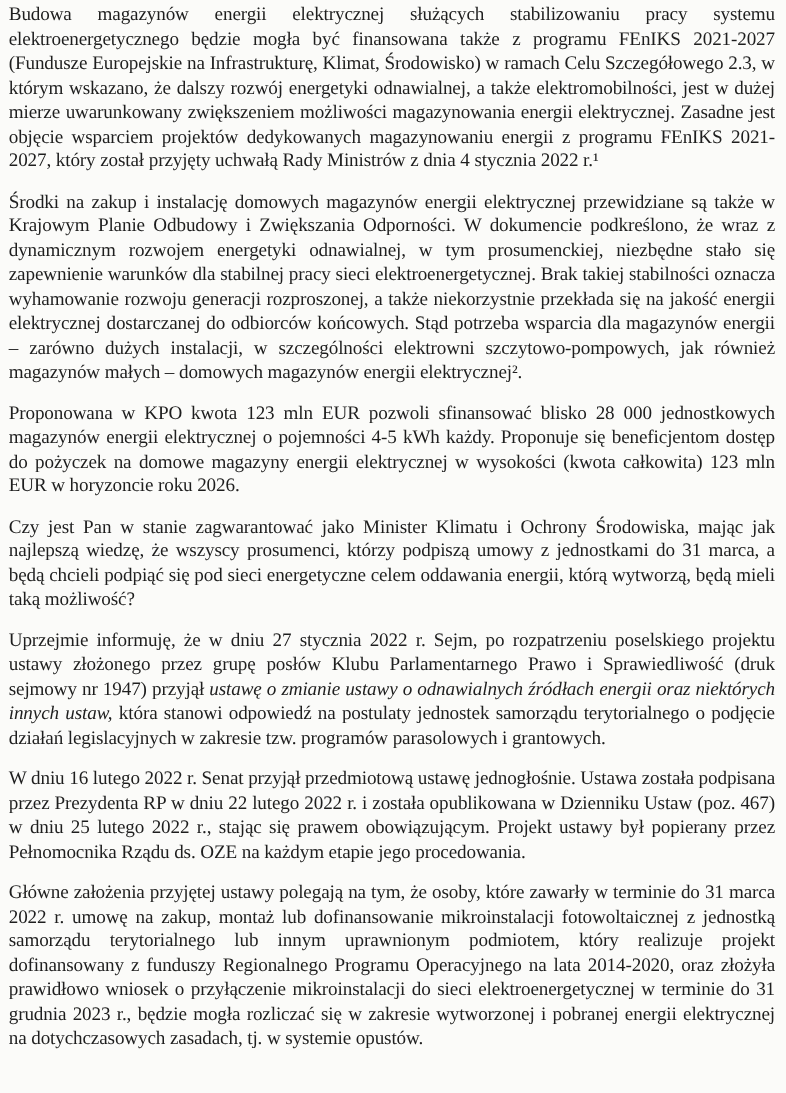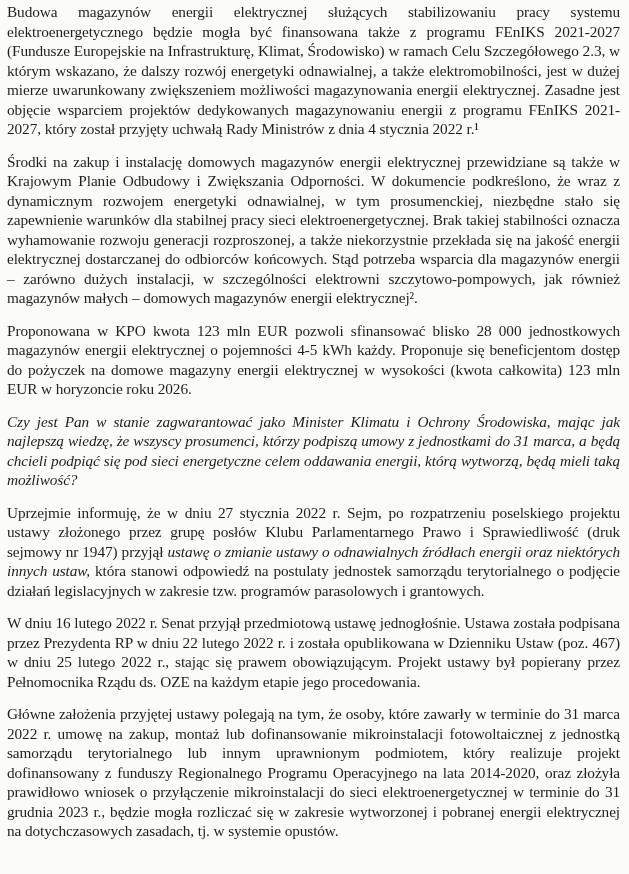--- a/index.html
+++ b/index.html
@@ -27,21 +27,20 @@
     margin: 0 0 13px 0;
     text-align: justify;
     text-justify: inter-word;
   }
   .heading {
     margin: 2px 0 12px 0;
     text-decoration: underline;
     text-underline-offset: 2px;
   }
   .question {
-    font-style: italic;
   }
   .italic {
     font-style: italic;
   }
 </style>
 </head>
 <body>
 
 <div class="page">
 

